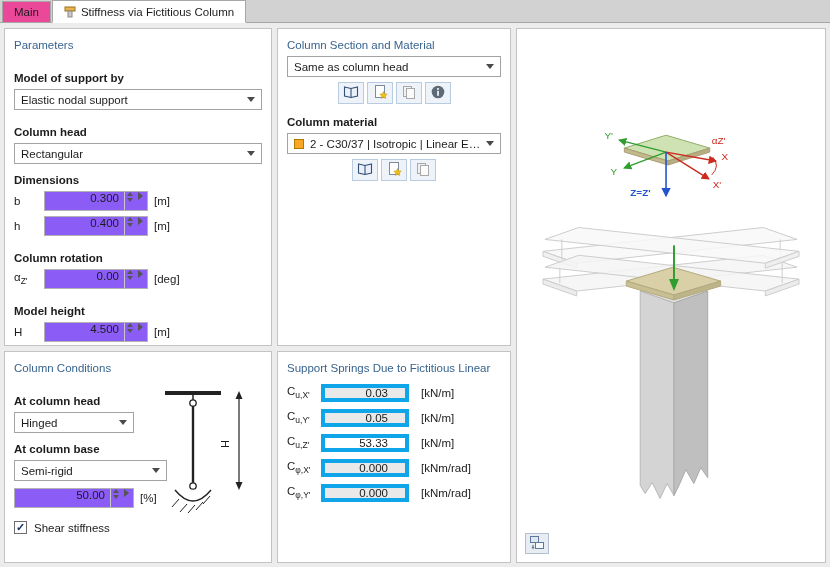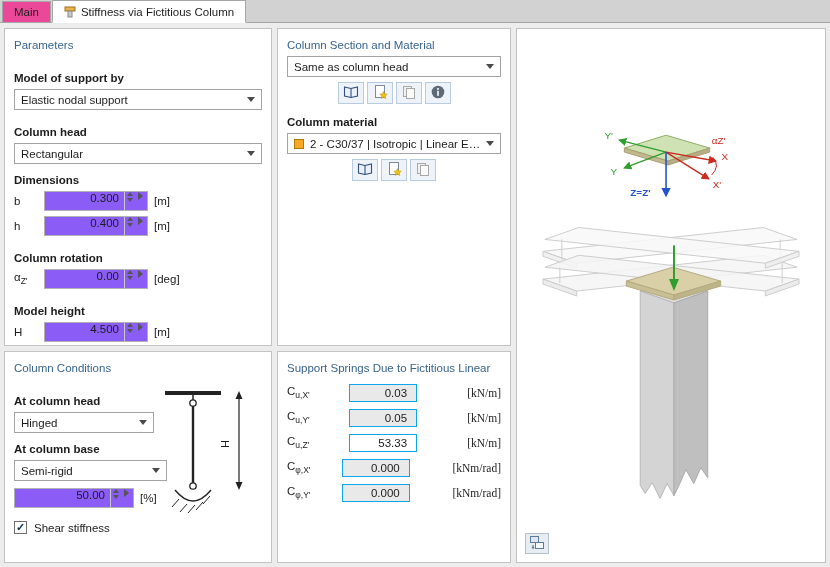--- a/index.html
+++ b/index.html
@@ -62,28 +62,28 @@
   .spin-right { width: 0; height: 0; border-top: 4px solid transparent; border-bottom: 4px solid transparent; border-left: 5px solid #555; margin-left: 3px; }
 
   
   .btnrow { display: flex; justify-content: center; gap: 3px; margin: 5px 0 12px; }
   .ibtn {
     width: 26px; height: 22px; background: #eef3fa; border: 1px solid #b9cbdf;
     display: flex; align-items: center; justify-content: center; padding: 0; cursor: default;
   }
 
   
-  .srow { display: flex; align-items: center; padding: 0 9px; margin-bottom: 7px; justify-content: space-between; }
+  .srow { display: flex; align-items: center; padding: 0 9px; margin-bottom: 7px; }
   .slabel { width: 34px; }
   .ro {
-    width: 68px; height: 18px; background: #e9e9e9; border: 1px solid #0ea5e9;
-    display: flex; align-items: center; justify-content: flex-end; padding: 0 9px;
+    width: 88px; height: 18px; background: #e9e9e9; border: 4px solid #0ea5e9;
+    display: flex; align-items: center; justify-content: flex-end; padding: 0 17px;
   }
   .ro.white { background: #ffffff; }
-  .sunit { margin-left: 22px; font-family: Liberation Serif, serif; }
+  .sunit { margin-left: 12px; }
 
   sub { font-size: 8.5px; }
 
   
   .cbrow { display: flex; align-items: center; gap: 7px; margin-top: 13px; }
   .check {
     width: 13px; height: 13px; background: #fff; border: 1px solid #6e6e6e;
     display: flex; align-items: center; justify-content: center;
     font-size: 11px; line-height: 11px; color: #17336b; font-weight: bold;
   }
@@ -192,21 +192,21 @@
             </div>
             <span class="unit">[m]</span>
           </div>
         </div>
       </div>
 
       <div class="panel" style="flex:1">
         <div class="panel-title">Column Conditions</div>
         <div class="pbody">
           <div class="lbl">At column head</div>
-          <div class="dd" style="width:140px">
+          <div class="dd" style="width:120px">
             <span class="txt">Hinged</span>
             <span class="dd-arrow"></span>
           </div>
 
           <div class="lbl" style="margin-top:9px">At column base</div>
           <div class="dd" style="width:153px;margin-bottom:7px">
             <span class="txt">Semi-rigid</span>
             <span class="dd-arrow"></span>
           </div>
 

